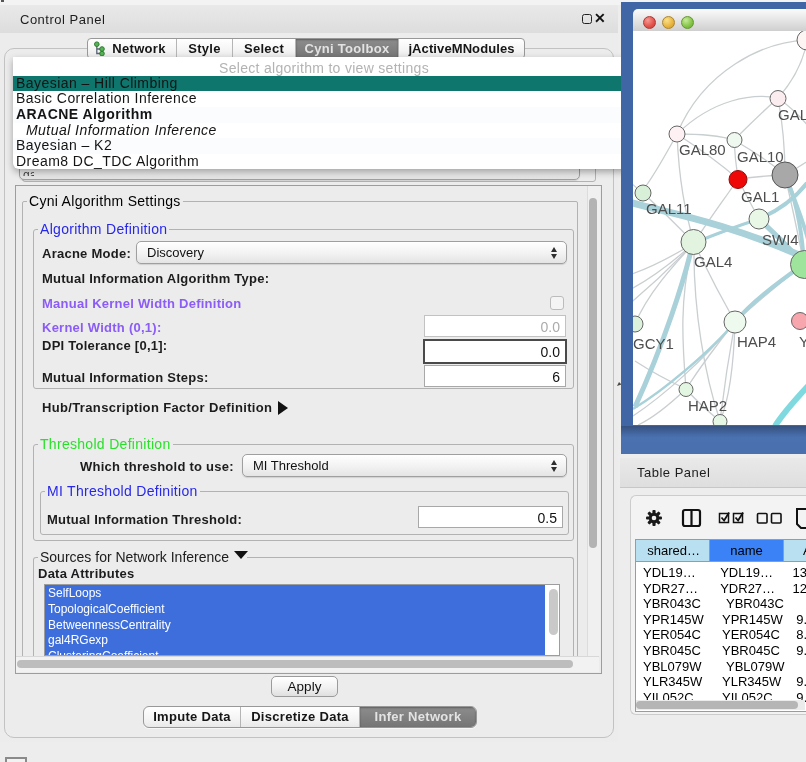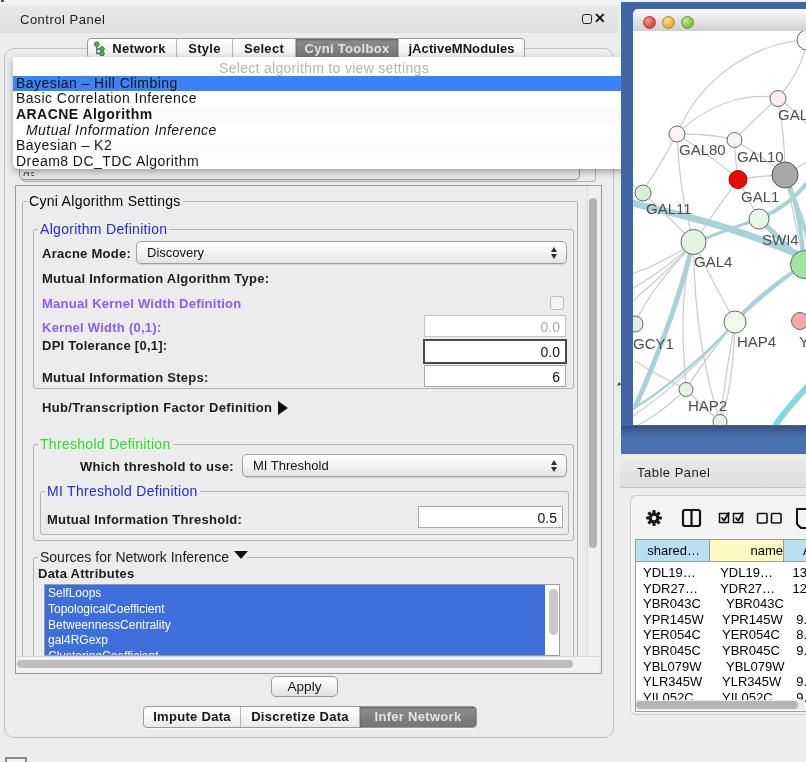--- a/index.html
+++ b/index.html
@@ -127,21 +127,21 @@
 
   <div class="abs" style="left:16px;top:656px;width:583px;height:15px;background:#f2f2f2;border-top:1px solid #d8d8d8;"></div>
   <div class="abs" style="left:17px;top:660px;width:556px;height:8px;background:#bdbdbd;border-radius:4px;"></div>
 
   <div class="abs" style="left:587px;top:186px;width:12px;height:470px;background:#f0f0f0;border-left:1px solid #dcdcdc;"></div>
   <div class="abs" style="left:589px;top:198px;width:8px;height:350px;background:#b3b3b3;border-radius:4px;"></div>
 
   <div class="abs" style="left:271px;top:676px;width:65px;height:19px;border:1px solid #9b9b9b;border-radius:5px;
        background:linear-gradient(#ffffff,#f1f1f1 55%,#dfdfdf);text-align:center;font-size:13.5px;line-height:19px;color:#111;">Apply</div>
 
-  <div class="seg" style="left:143px;top:706px;height:20px;">
+  <div class="seg" style="left:143px;top:706px;height:20px;border-radius:6px;">
     <div class="s" style="width:96px;line-height:20px;">Impute Data</div>
     <div class="s" style="width:118px;line-height:20px;">Discretize Data</div>
     <div class="s sel" style="width:116px;line-height:20px;">Infer Network</div>
   </div>
 
   <div class="seg" style="left:87px;top:38px;height:19px;">
     <div class="s" style="width:88px;padding-left:0;position:relative;"><span style="padding-left:14px;">
       <svg width="12" height="15" style="position:absolute;left:6px;top:2px;" viewBox="0 0 12 15">
         <path d="M2.8 4 L2.8 12.5 L6.5 12.5 M2.8 8 L6.5 8" stroke="#5a6675" stroke-width="1.3" fill="none"></path>
         <circle cx="2.8" cy="3.2" r="2.3" fill="#57b357" stroke="#2e7a2e" stroke-width="1"></circle>
@@ -150,21 +150,21 @@
       </svg>Network</span></div>
     <div class="s" style="width:55px;">Style</div>
     <div class="s" style="width:62px;">Select</div>
     <div class="s sel" style="width:102px;">Cyni Toolbox</div>
     <div class="s" style="width:125px;letter-spacing:0.1px;">jActiveMNodules</div>
   </div>
 
   <div class="abs" style="left:13px;top:57px;width:622px;height:112px;background:#ffffff;
        border-radius:0 0 6px 6px;box-shadow:0 3px 7px rgba(0,0,0,0.32);font-size:14px;letter-spacing:0.45px;color:#141414;">
     <div style="height:15.5px;text-align:center;color:#b3b3b3;letter-spacing:0.3px;padding-top:3px;font-size:14px;">Select algorithm to view settings</div>
-    <div style="height:15.7px;line-height:15.7px;padding-left:3px;background:#3b82f6;">Bayesian – Hill Climbing</div>
+    <div style="height:15.7px;line-height:15.7px;padding-left:3px;background:#0f766e;">Bayesian – Hill Climbing</div>
     <div style="height:15.7px;line-height:15.7px;padding-left:3px;">Basic Correlation Inference</div>
     <div style="height:15.7px;line-height:15.7px;padding-left:3px;font-weight:bold;background:#fafcfe;">ARACNE Algorithm</div>
     <div style="height:15.7px;line-height:15.7px;padding-left:13px;font-style:italic;">Mutual Information Inference</div>
     <div style="height:15.7px;line-height:15.7px;padding-left:3px;background:#fafcfe;">Bayesian – K2</div>
     <div style="height:15.7px;line-height:15.7px;padding-left:3px;">Dream8 DC_TDC Algorithm</div>
   </div>
 
   <div class="abs" style="left:617px;top:373px;width:5px;height:5px;">
     <svg width="5" height="5" viewBox="0 0 5 5">
         <path d="M0,4 L2,0 L4.5,2.5 z" fill="#4a4a42"></path>
@@ -300,21 +300,21 @@
       <rect x="117.5" y="8.5" width="9.5" height="9.5" rx="1"></rect>
       <rect x="131.5" y="8.5" width="9.5" height="9.5" rx="1"></rect>
     </g>
 
     <path d="M157,4 h12 v19 h-8 l-4,-4 z" fill="none" stroke="#111" stroke-width="2"></path>
   </svg>
 
   <div class="abs" style="left:635px;top:539px;width:171px;height:171px;background:#ffffff;border:1px solid #9b9b9b;border-right:none;overflow:hidden;font-size:13px;">
     <div style="display:flex;border-bottom:1px solid #9b9b9b;height:21px;">
       <div style="width:74px;background:#b9e0f0;border-right:1px solid #9b9b9b;text-align:right;padding-right:9px;box-sizing:border-box;line-height:21px;">shared…</div>
-      <div style="width:73px;background:#fef9c3;border-right:1px solid #9b9b9b;text-align:right;line-height:21px;">name</div>
+      <div style="width:73px;background:#3b82f6;border-right:1px solid #9b9b9b;text-align:center;line-height:21px;">name</div>
       <div style="flex:1;background:#b9e0f0;line-height:21px;padding-left:19px;overflow:hidden;">Av</div>
     </div>
     <div id="rows" style="padding-top:3px;">
         <div style="display:flex;height:15.6px;line-height:15.6px;">
           <div style="width:75px;padding-left:7px;">YDL19…</div>
           <div style="width:73px;padding-left:8px;">YDL19…</div>
           <div style="flex:1;padding-left:5px;">13</div>
         </div>
         <div style="display:flex;height:15.6px;line-height:15.6px;">
           <div style="width:75px;padding-left:7px;">YDR27…</div>

